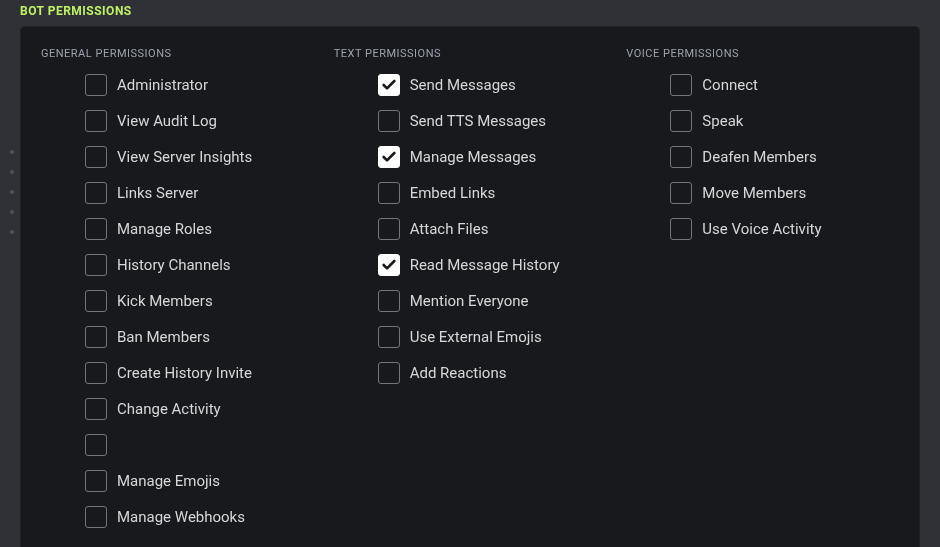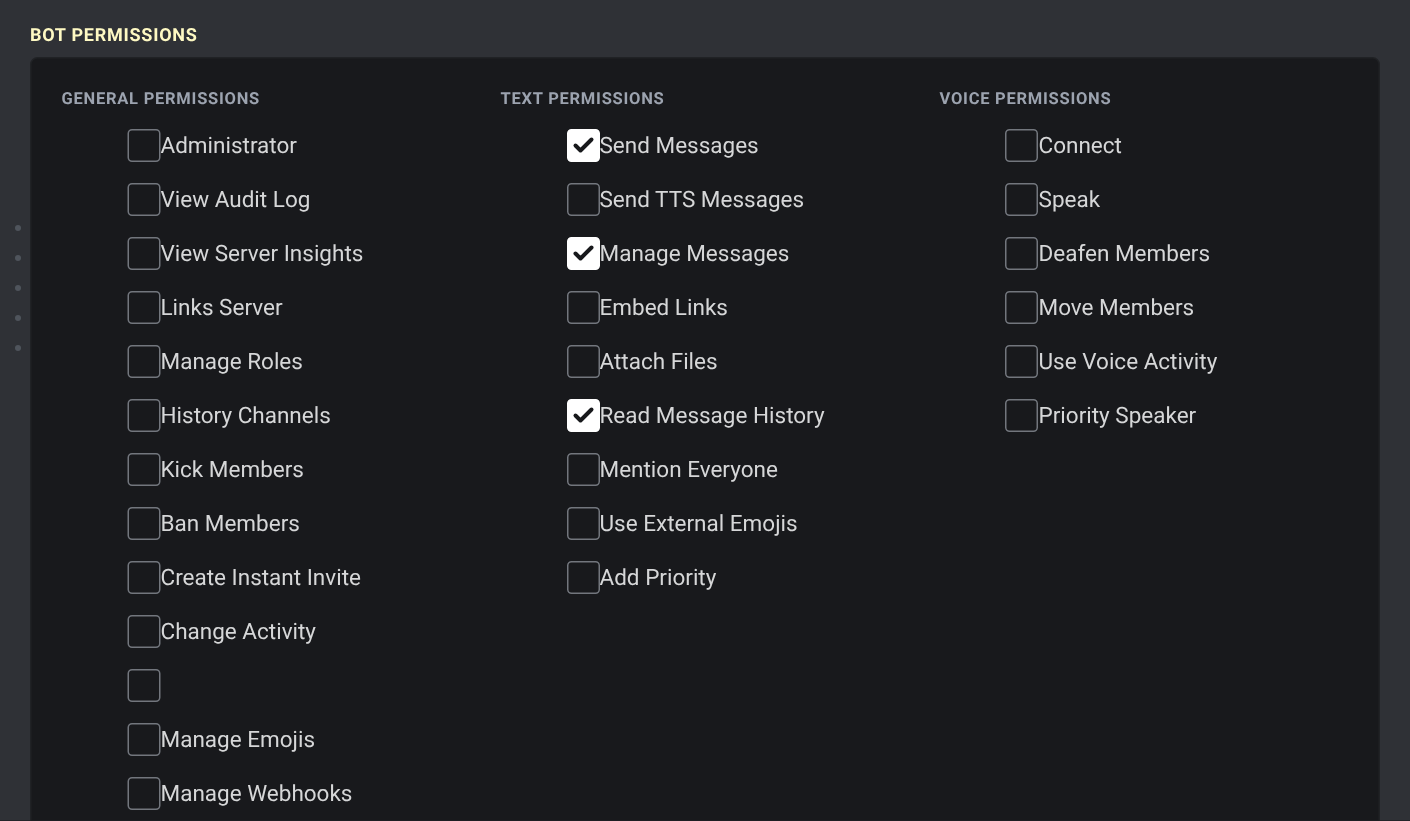--- a/index.html
+++ b/index.html
@@ -9,52 +9,52 @@
     }
     body {
       background-color: #2f3136;
       font-family: -apple-system, BlinkMacSystemFont, "Segoe UI", Roboto, Helvetica, Arial, sans-serif;
       width: 940px;
       height: 547px;
       overflow: hidden;
       position: relative;
     }
     .section-title {
-      color: #fef9c3;
+      color: #bef264;
       font-size: 12px;
       font-weight: 700;
       letter-spacing: 0.5px;
       text-transform: uppercase;
-      padding: 16px 0 8px 20px;
+      padding: 4px 0 8px 20px;
     }
     .panel {
       background-color: #18191c;
       border: 1px solid #202225;
       border-radius: 5px;
       margin: 0 20px 0 20px;
       padding: 20px 20px 20px 20px;
       display: flex;
       gap: 20px;
     }
     .column {
       flex: 1;
       min-width: 0;
     }
     .column-title {
       color: #9ca3af;
       font-size: 11px;
-      font-weight: 700;
+      font-weight: 400;
       letter-spacing: 0.5px;
       text-transform: uppercase;
       margin-bottom: 14px;
     }
     .perm-row {
       display: flex;
       align-items: center;
-      gap: 0;
+      gap: 10px;
       margin-bottom: 14px;
       cursor: pointer;
       padding-left: 44px;
     }
     .checkbox {
       width: 22px;
       height: 22px;
       border: 1px solid #72767d;
       border-radius: 3px;
       flex-shrink: 0;
@@ -139,21 +139,21 @@
       <div class="perm-row">
         <div class="checkbox"></div>
         <span class="perm-label">Kick Members</span>
       </div>
       <div class="perm-row">
         <div class="checkbox"></div>
         <span class="perm-label">Ban Members</span>
       </div>
       <div class="perm-row">
         <div class="checkbox"></div>
-        <span class="perm-label">Create Instant Invite</span>
+        <span class="perm-label">Create History Invite</span>
       </div>
       <div class="perm-row">
         <div class="checkbox"></div>
         <span class="perm-label">Change Activity</span>
       </div>
       <div class="perm-row">
         <div class="checkbox"></div>
       </div>
       <div class="perm-row">
         <div class="checkbox"></div>
@@ -205,21 +205,21 @@
       <div class="perm-row">
         <div class="checkbox"></div>
         <span class="perm-label">Mention Everyone</span>
       </div>
       <div class="perm-row">
         <div class="checkbox"></div>
         <span class="perm-label">Use External Emojis</span>
       </div>
       <div class="perm-row">
         <div class="checkbox"></div>
-        <span class="perm-label">Add Priority</span>
+        <span class="perm-label">Add Reactions</span>
       </div>
     </div>
     <div class="column">
       <div class="column-title">VOICE PERMISSIONS</div>
       <div class="perm-row">
         <div class="checkbox"></div>
         <span class="perm-label">Connect</span>
       </div>
       <div class="perm-row">
         <div class="checkbox"></div>
@@ -230,18 +230,14 @@
         <span class="perm-label">Deafen Members</span>
       </div>
       <div class="perm-row">
         <div class="checkbox"></div>
         <span class="perm-label">Move Members</span>
       </div>
       <div class="perm-row">
         <div class="checkbox"></div>
         <span class="perm-label">Use Voice Activity</span>
       </div>
-      <div class="perm-row">
-        <div class="checkbox"></div>
-        <span class="perm-label">Priority Speaker</span>
-      </div>
     </div>
   </div>
 
 </body></html>

